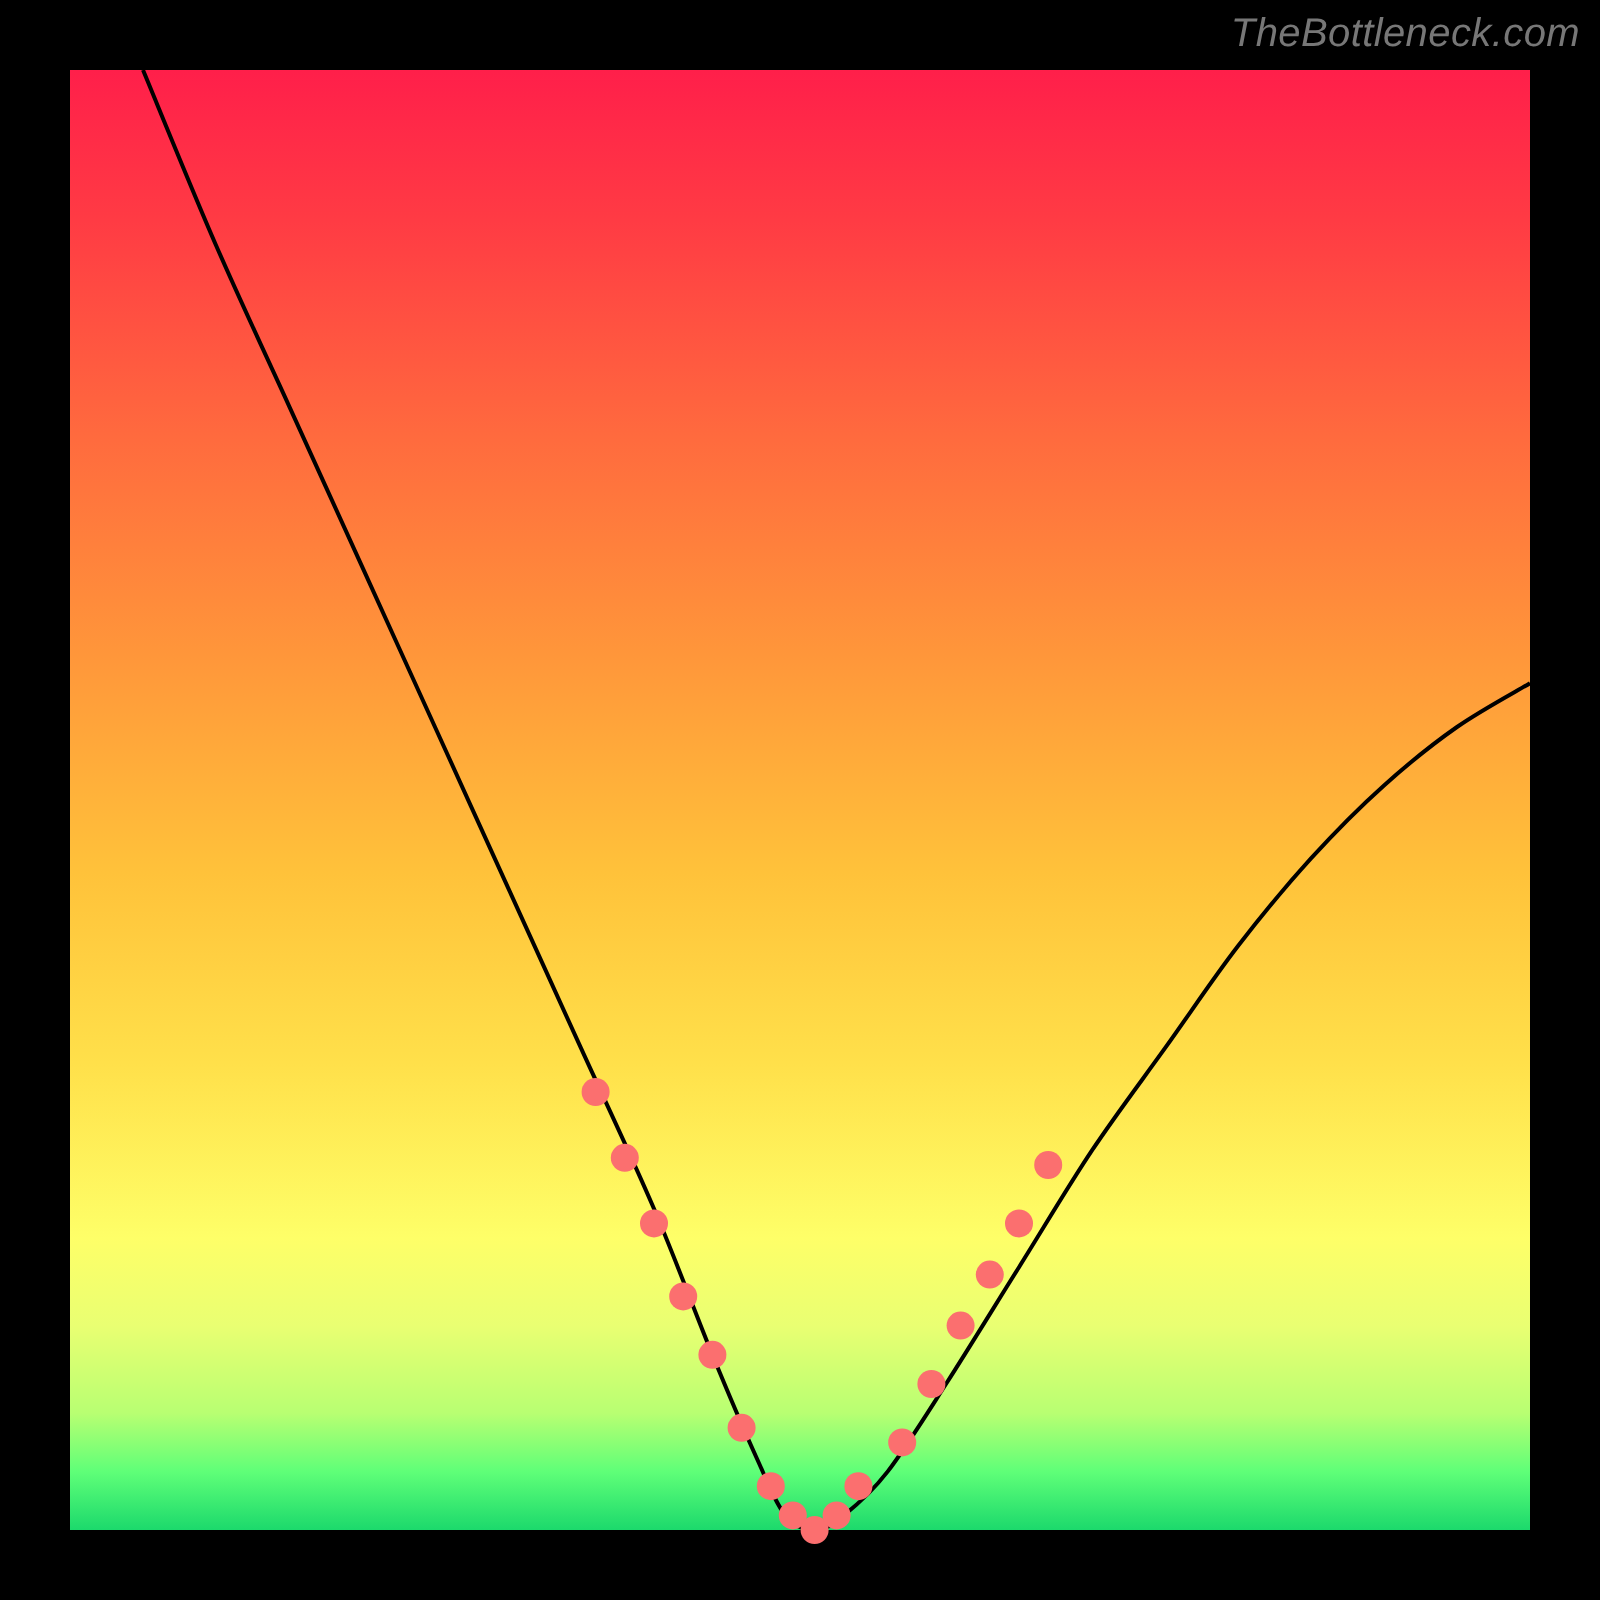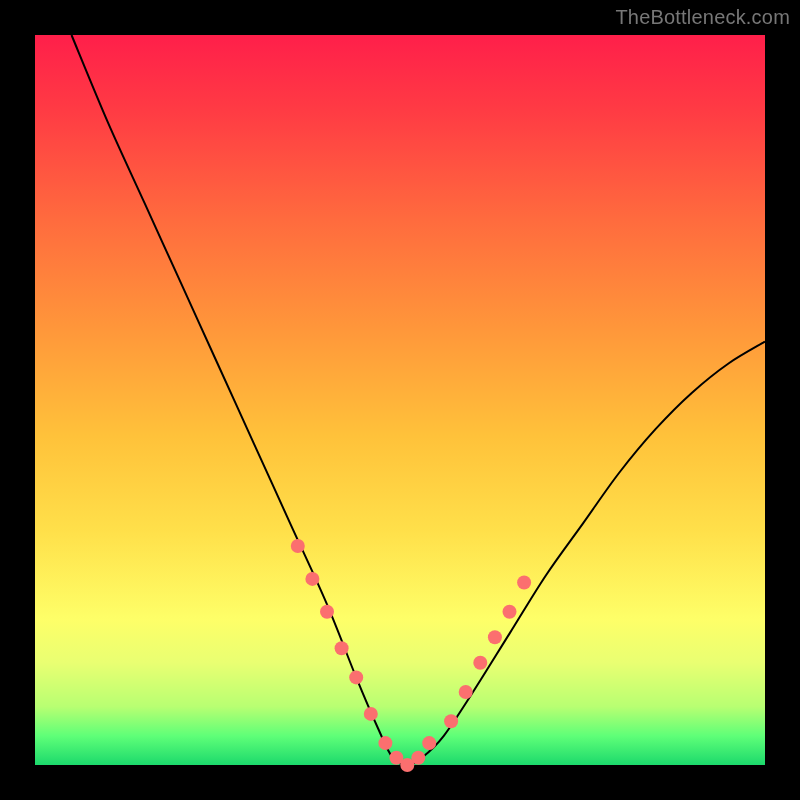--- a/index.html
+++ b/index.html
@@ -9,20 +9,21 @@
     width: 800px;
     height: 800px;
     overflow: hidden;
     font-family: Arial, Helvetica, sans-serif;
   }
   .frame {
     position: relative;
     width: 800px;
     height: 800px;
     background: #000;
+    font-style: italic;
   }
   .plot-area {
     position: absolute;
     left: 35px;
     top: 35px;
     width: 730px;
     height: 730px;
     
     background: linear-gradient(to bottom,
       #ff1f4a 0%,

